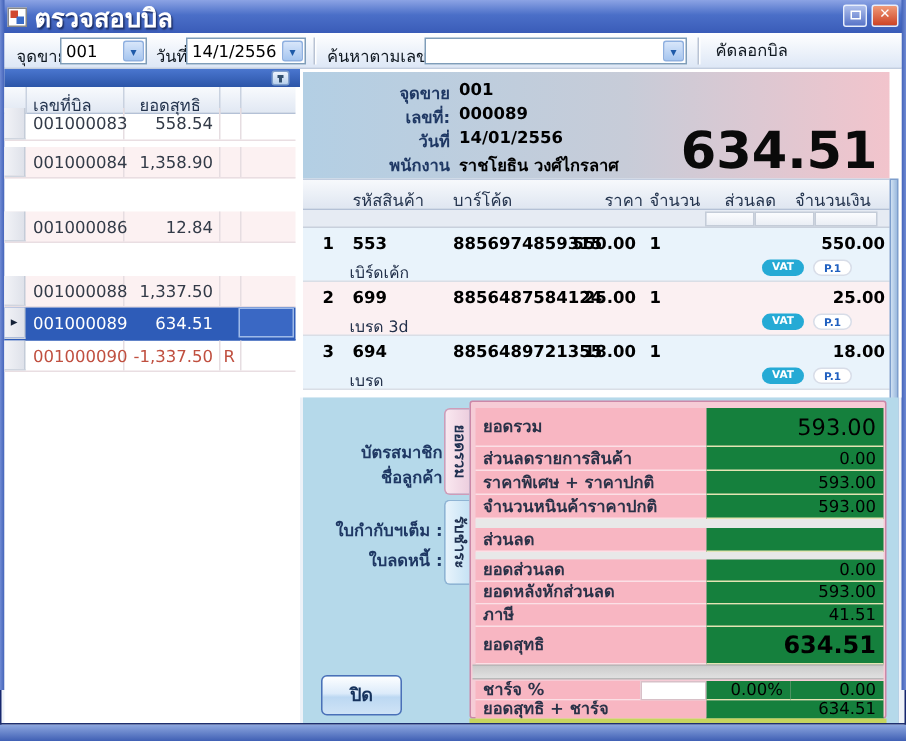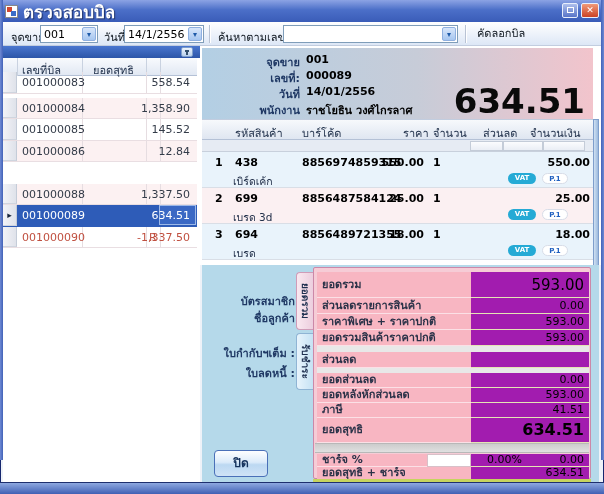--- a/index.html
+++ b/index.html
@@ -57,21 +57,21 @@
   .bill-header .hsep { position:absolute; top:0; width:1px; height:18px; background:#c9d2e0; }
   .bh-col { position:absolute; top:3px; font-size:11px; }
 
   .brow { position:absolute; left:0; width:194px; height:21.5px; }
   .brow.alt { background:#fcf1f2; }
   .bh { position:absolute; left:0; top:0; width:14px; height:100%;
     background:linear-gradient(90deg,#f2f3f7,#dfe2ea); border-right:1px solid #c4ccd8;
     border-bottom:1px solid #cfd5df; font-size:9px; color:#152238; text-align:center; line-height:20px; }
   .bc { position:absolute; top:4px; font-size:11px; color:#333b48; white-space:nowrap; }
   .bc.no   { left:19px; }
-  .bc.tot  { left:80px; width:59px; text-align:right;margin-left:48px; }
+  .bc.tot  { left:80px; width:59px; text-align:right; }
   .bc.flag { left:146px; }
   .bc.note { left:160px; }
   .brow { border-bottom:1px solid #e9dee2; }
   .vline { position:absolute; top:0; width:1px; height:100%; background:#e6dde1; }
 
   .brow.selected { background:#2e5cb8; border-bottom:1px solid #2e5cb8; }
   .brow.selected .bc { color:#fff; }
   .focus-cell { position:absolute; left:156px; top:0; width:37px; height:20px;
     background:#3a68c4; border:1px solid #9db9e8; }
   .brow.voided .bc { color:#99a1ab; }
@@ -123,21 +123,21 @@
     border-radius:4px 0 0 4px; padding:2px 0; }
   .vtab.active   { background:linear-gradient(90deg,#fae8f0,#eccede); border:1px solid #cf9cb8; border-right:none; }
   .vtab.inactive { background:linear-gradient(90deg,#e8f4fc,#c6e2f4); border:1px solid #8fb4d4; border-right:none; }
 
   .totals-panel { position:absolute; left:111px; top:2px; width:278px; height:212px;
     background:#f6ccd6; border:1px solid #cc88a8; border-radius:2px; }
   .green-strip { position:absolute; left:111px; top:214px; width:278px; height:3px; background:#c6d45e; }
   .trow-label { position:absolute; left:3px; width:154px; background:#f8b6c2;
     border-bottom:1px solid #fbe0e6; font-weight:bold; color:#2a3248; font-size:11px;
     padding-left:5px; overflow:hidden; white-space:nowrap; }
-  .trow-value { position:absolute; left:157px; width:118px; background:#a21caf;
+  .trow-value { position:absolute; left:157px; width:118px; background:#15803d;
     border-bottom:1px solid #e4e4b4; text-align:right; padding-right:5px; color:#000; font-size:11px;
     white-space:nowrap; }
   .tgap { position:absolute; left:3px; width:272px; background:#e8e8e8; }
   .tband { position:absolute; left:1px; width:274px; height:10px;
     background:linear-gradient(#cccccc,#e0e0e0); border-top:1px solid #b8b8b8; border-bottom:1px solid #b8b8b8; }
   .cell-white { position:absolute; background:#fff; border:1px solid #d8c0c8; }
 
   .close-btn { position:absolute; left:12px; top:185px; width:54px; height:27px;
     border:1px solid #4a70b8; border-radius:4px; text-align:center; line-height:25px;
     font-size:12px; font-weight:bold; color:#16325c;
@@ -208,30 +208,20 @@
       <span class="bc flag"></span>
       <span class="bc note"></span>
     </div>
     <div class="brow alt" style="top:39.5px">
       <div class="bh"></div>
       <span class="vline" style="left:79px"></span>
         <span class="vline" style="left:143px"></span>
         <span class="vline" style="left:157px"></span>
       <span class="bc no">001000084</span>
       <span class="bc tot">1,358.90</span>
-      <span class="bc flag"></span>
-      <span class="bc note"></span>
-    </div>
-    <div class="brow" style="top:61px">
-      <div class="bh"></div>
-      <span class="vline" style="left:79px"></span>
-        <span class="vline" style="left:143px"></span>
-        <span class="vline" style="left:157px"></span>
-      <span class="bc no">001000085</span>
-      <span class="bc tot">145.52</span>
       <span class="bc flag"></span>
       <span class="bc note"></span>
     </div>
     <div class="brow alt" style="top:82.5px">
       <div class="bh"></div>
       <span class="vline" style="left:79px"></span>
         <span class="vline" style="left:143px"></span>
         <span class="vline" style="left:157px"></span>
       <span class="bc no">001000086</span>
       <span class="bc tot">12.84</span>
@@ -291,21 +281,21 @@
     <span class="ih" style="left:328px">จำนวนเงิน</span>
   </div>
   <div class="items-band">
     <span class="band-cell" style="left:268px;width:33px"></span>
     <span class="band-cell" style="left:301px;width:40px"></span>
     <span class="band-cell" style="left:341px;width:42px"></span>
   </div>
 
   <div class="irow blue" style="top:152px">
     <span class="ic i-index">1</span>
-    <span class="ic i-code">438</span>
+    <span class="ic i-code">553</span>
     <span class="ic i-barcode">8856974859315</span>
     <span class="ic i-price">550.00</span>
     <span class="ic i-qty">1</span>
     <span class="ic i-disc"></span>
     <span class="ic i-amount">550.00</span>
     <span class="i-name">เบิร์ดเค้ก</span>
     <span class="pill vat">VAT</span>
     <span class="pill p1">P.1</span>
   </div>
   <div class="irow pink" style="top:188px">
@@ -344,21 +334,21 @@
     <div class="vtab active" style="top:7px;height:58px">ยอดรวม</div>
     <div class="vtab inactive" style="top:68px;height:57px">รับชำระ</div>
 
     <div class="totals-panel">
       <div class="trow-label" style="top:4px;height:26px;line-height:26px">ยอดรวม</div>
       <div class="trow-value" style="top:4px;height:26px;line-height:26px;font-size:15px">593.00</div>
       <div class="trow-label" style="top:30px;height:16px;line-height:15px">ส่วนลดรายการสินค้า</div>
       <div class="trow-value" style="top:30px;height:16px;line-height:15px">0.00</div>
       <div class="trow-label" style="top:46px;height:16px;line-height:15px">ราคาพิเศษ + ราคาปกติ</div>
       <div class="trow-value" style="top:46px;height:16px;line-height:15px">593.00</div>
-      <div class="trow-label" style="top:62px;height:16px;line-height:15px">ยอดรวมสินค้าราคาปกติ</div>
+      <div class="trow-label" style="top:62px;height:16px;line-height:15px">จำนวนหนินค้าราคาปกติ</div>
       <div class="trow-value" style="top:62px;height:16px;line-height:15px">593.00</div>
       <div class="tgap" style="top:78px;height:6px"></div>
       <div class="trow-label" style="top:84px;height:16px;line-height:15px">ส่วนลด</div>
       <div class="trow-value" style="top:84px;height:16px;line-height:15px"></div>
       <div class="tgap" style="top:100px;height:5px"></div>
       <div class="trow-label" style="top:105px;height:15px;line-height:14px">ยอดส่วนลด</div>
       <div class="trow-value" style="top:105px;height:15px;line-height:14px">0.00</div>
       <div class="trow-label" style="top:120px;height:15px;line-height:14px">ยอดหลังหักส่วนลด</div>
       <div class="trow-value" style="top:120px;height:15px;line-height:14px">593.00</div>
       <div class="trow-label" style="top:135px;height:15px;line-height:14px">ภาษี</div>

